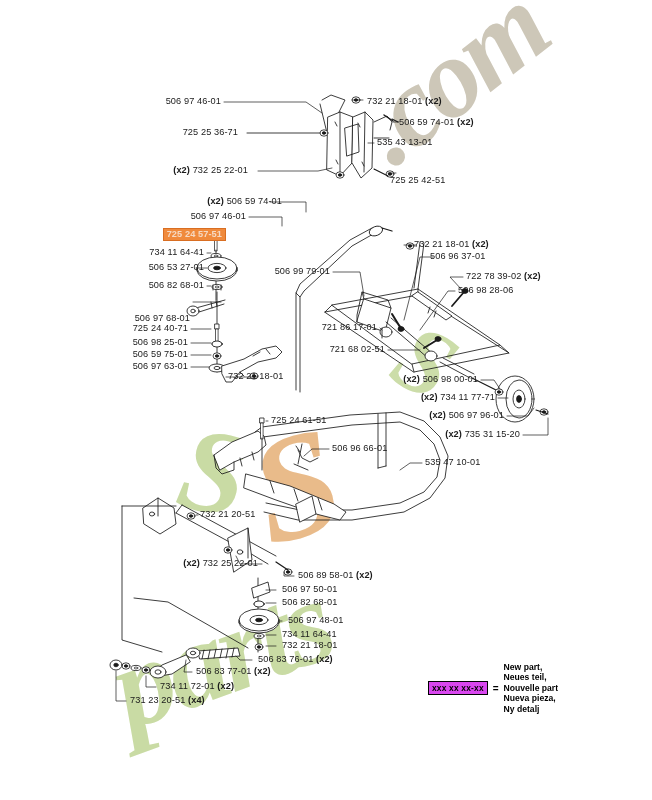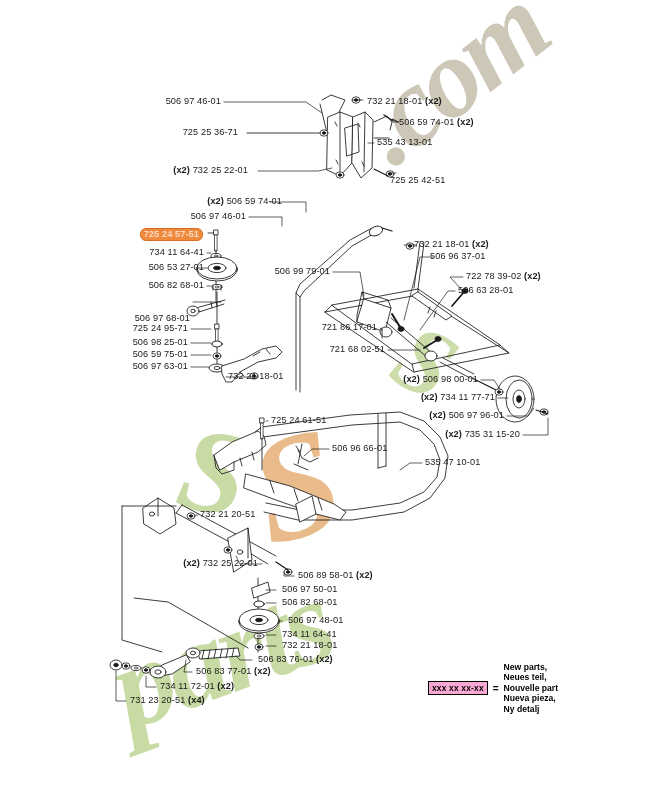--- a/index.html
+++ b/index.html
@@ -120,21 +120,21 @@
     gap: 5px;
     font-family: "Liberation Sans", sans-serif;
   }
   #legend .box {
     border: 1px solid #000;
     padding: 1px 3px;
     font-size: 8.4px;
     font-weight: bold;
     letter-spacing: 0.2px;
     color: #000;
-    background: #f9a8d4;
+    background: #d946ef;
   }
   #legend .eq {
     font-size: 10px;
     font-weight: bold;
   }
   #legend .lines {
     font-size: 8.6px;
     font-weight: bold;
     line-height: 1.22;
     color: #000;
@@ -466,37 +466,37 @@
   <div id="labels">
       <div class="lbl right" style="top: 97px; right: 431px;"><span>506 97 46-01</span></div>
       <div class="lbl right" style="top: 128px; right: 414px;"><span>725 25 36-71</span></div>
       <div class="lbl right" style="top: 166px; right: 404px;"><span class="q">(x2)</span> <span>732 25 22-01</span></div>
       <div class="lbl" style="top: 97px; left: 367px;"><span>732 21 18-01</span> <span class="q">(x2)</span></div>
       <div class="lbl" style="top: 118px; left: 399px;"><span>506 59 74-01</span> <span class="q">(x2)</span></div>
       <div class="lbl" style="top: 138px; left: 377px;"><span>535 43 13-01</span></div>
       <div class="lbl" style="top: 176px; left: 390px;"><span>725 25 42-51</span></div>
       <div class="lbl right" style="top: 197px; right: 370px;"><span class="q">(x2)</span> <span>506 59 74-01</span></div>
       <div class="lbl right" style="top: 212px; right: 406px;"><span>506 97 46-01</span></div>
-      <div class="lbl right hl" style="top: 228px; right: 449px; border-radius: 6px;"><span>725 24 57-51</span></div>
+      <div class="lbl right hl" style="top: 228px; right: 426px;"><span>725 24 57-51</span></div>
       <div class="lbl right" style="top: 248px; right: 448px;"><span>734 11 64-41</span></div>
       <div class="lbl right" style="top: 263px; right: 448px;"><span>506 53 27-01</span></div>
       <div class="lbl right" style="top: 281px; right: 448px;"><span>506 82 68-01</span></div>
       <div class="lbl right" style="top: 314px; right: 462px;"><span>506 97 68-01</span></div>
-      <div class="lbl right" style="top: 324px; right: 464px;"><span>725 24 95-71</span></div>
+      <div class="lbl right" style="top: 324px; right: 464px;"><span>725 24 40-71</span></div>
       <div class="lbl right" style="top: 338px; right: 464px; text-align: right;"><span>506 98 25-01</span></div>
       <div class="lbl right" style="top: 350px; right: 464px;"><span>506 59 75-01</span></div>
       <div class="lbl right" style="top: 362px; right: 464px;"><span>506 97 63-01</span></div>
       <div class="lbl" style="top: 372px; left: 228px;"><span>732 21 18-01</span></div>
       <div class="lbl right" style="top: 267px; right: 322px;"><span>506 99 79-01</span></div>
       <div class="lbl right" style="top: 323px; right: 275px;"><span>721 86 17-01</span></div>
       <div class="lbl right" style="top: 345px; right: 267px;"><span>721 68 02-51</span></div>
       <div class="lbl" style="top: 240px; left: 414px;"><span>732 21 18-01</span> <span class="q">(x2)</span></div>
       <div class="lbl" style="top: 252px; left: 430px;"><span>506 96 37-01</span></div>
       <div class="lbl" style="top: 272px; left: 466px;"><span>722 78 39-02</span> <span class="q">(x2)</span></div>
-      <div class="lbl" style="top: 286px; left: 458px;"><span>506 63 28-01</span></div>
+      <div class="lbl" style="top: 286px; left: 458px;"><span>506 98 28-06</span></div>
       <div class="lbl right" style="top: 375px; right: 174px;"><span class="q">(x2)</span> <span>506 98 00-01</span></div>
       <div class="lbl right" style="top: 393px; right: 157px;"><span class="q">(x2)</span> <span>734 11 77-71</span></div>
       <div class="lbl right" style="top: 411px; right: 148px;"><span class="q">(x2)</span> <span>506 97 96-01</span></div>
       <div class="lbl right" style="top: 430px; right: 132px;"><span class="q">(x2)</span> <span>735 31 15-20</span></div>
       <div class="lbl" style="top: 416px; left: 271px;"><span>725 24 61-51</span></div>
       <div class="lbl" style="top: 444px; left: 332px;"><span>506 96 66-01</span></div>
       <div class="lbl" style="top: 458px; left: 425px;"><span>535 47 10-01</span></div>
       <div class="lbl" style="top: 510px; left: 200px;"><span>732 21 20-51</span></div>
       <div class="lbl right" style="top: 559px; right: 394px;"><span class="q">(x2)</span> <span>732 25 22-01</span></div>
       <div class="lbl" style="top: 571px; left: 298px;"><span>506 89 58-01</span> <span class="q">(x2)</span></div>
@@ -508,21 +508,21 @@
       <div class="lbl" style="top: 655px; left: 258px;"><span>506 83 76-01</span> <span class="q">(x2)</span></div>
       <div class="lbl" style="top: 667px; left: 196px;"><span>506 83 77-01</span> <span class="q">(x2)</span></div>
       <div class="lbl" style="top: 682px; left: 160px;"><span>734 11 72-01</span> <span class="q">(x2)</span></div>
       <div class="lbl" style="top: 696px; left: 130px;"><span>731 23 20-51</span> <span class="q">(x4)</span></div>
     </div>
 
   <div id="legend">
     <span class="box">xxx xx xx-xx</span>
     <span class="eq">=</span>
     <span class="lines">
-      <span>New parts,</span><br>
+      <span>New part,</span><br>
       <span>Neues teil,</span><br>
       <span>Nouvelle part</span><br>
       <span>Nueva pieza,</span><br>
       <span>Ny detalj</span>
     </span>
   </div>
 
 </div>
 
 </body></html>

